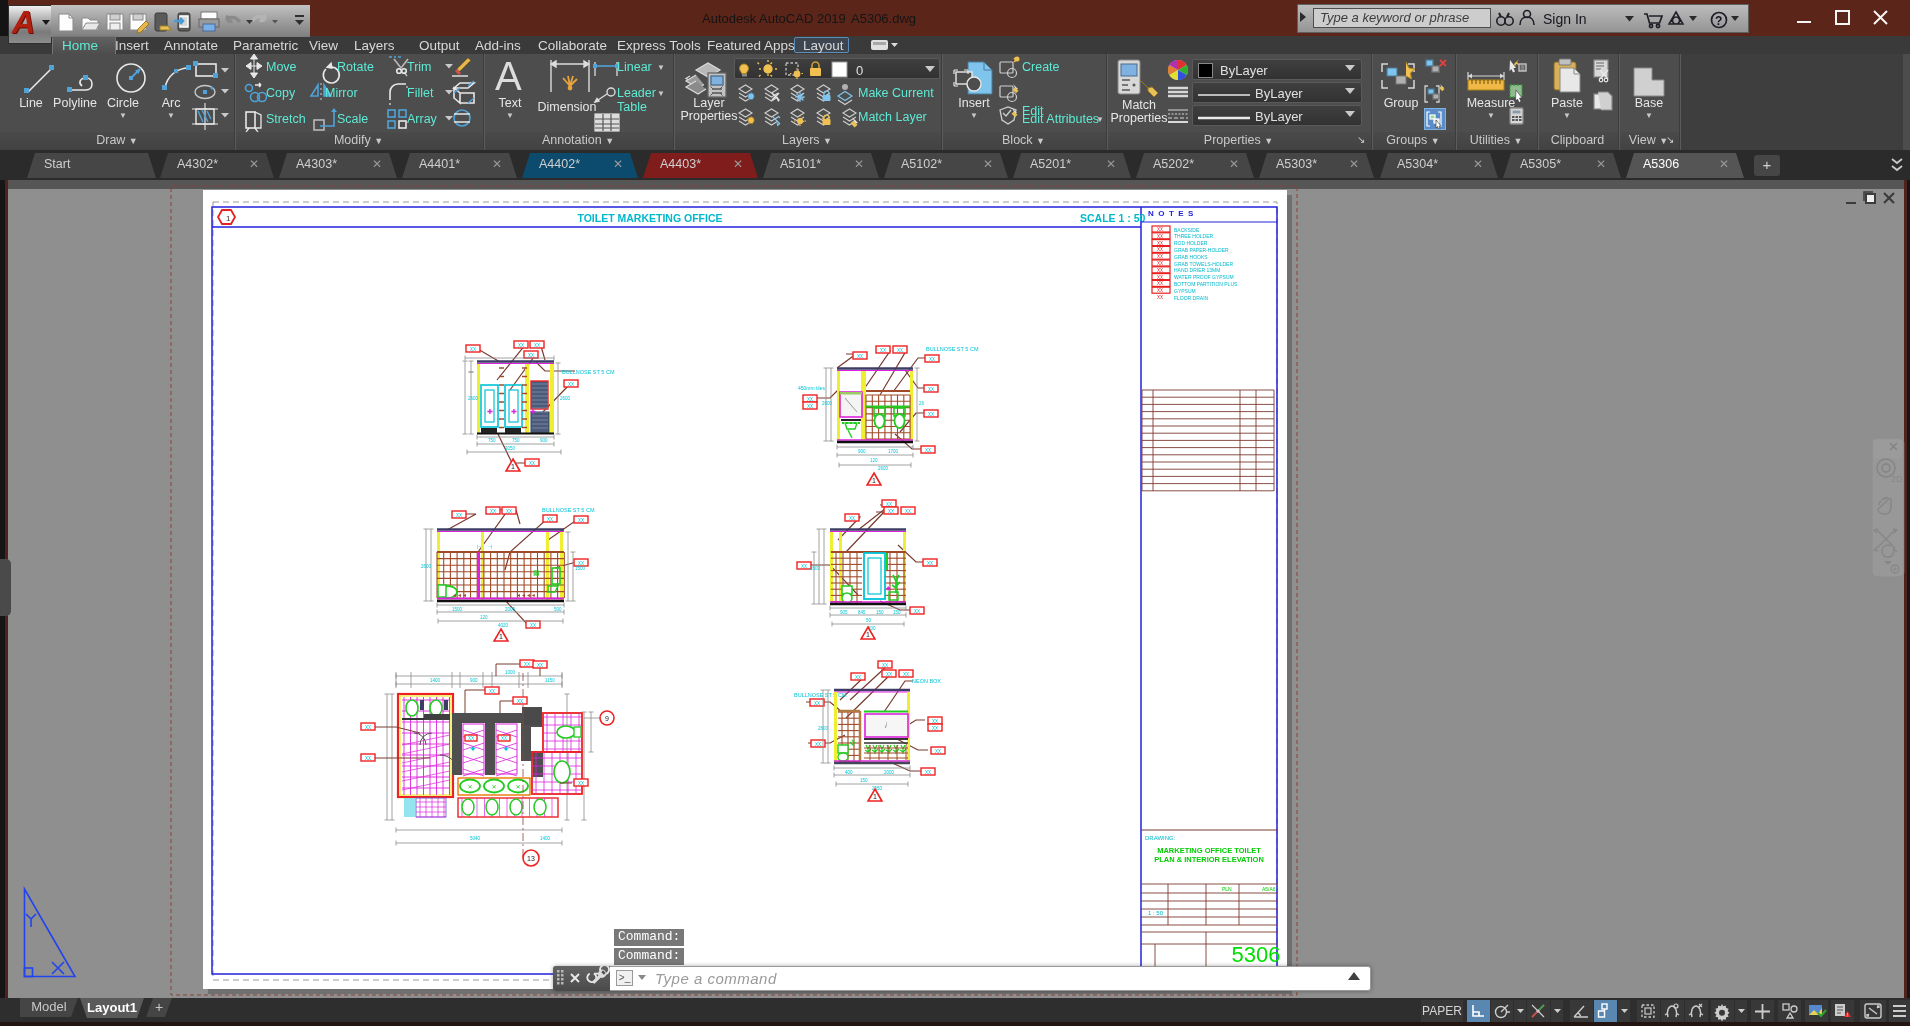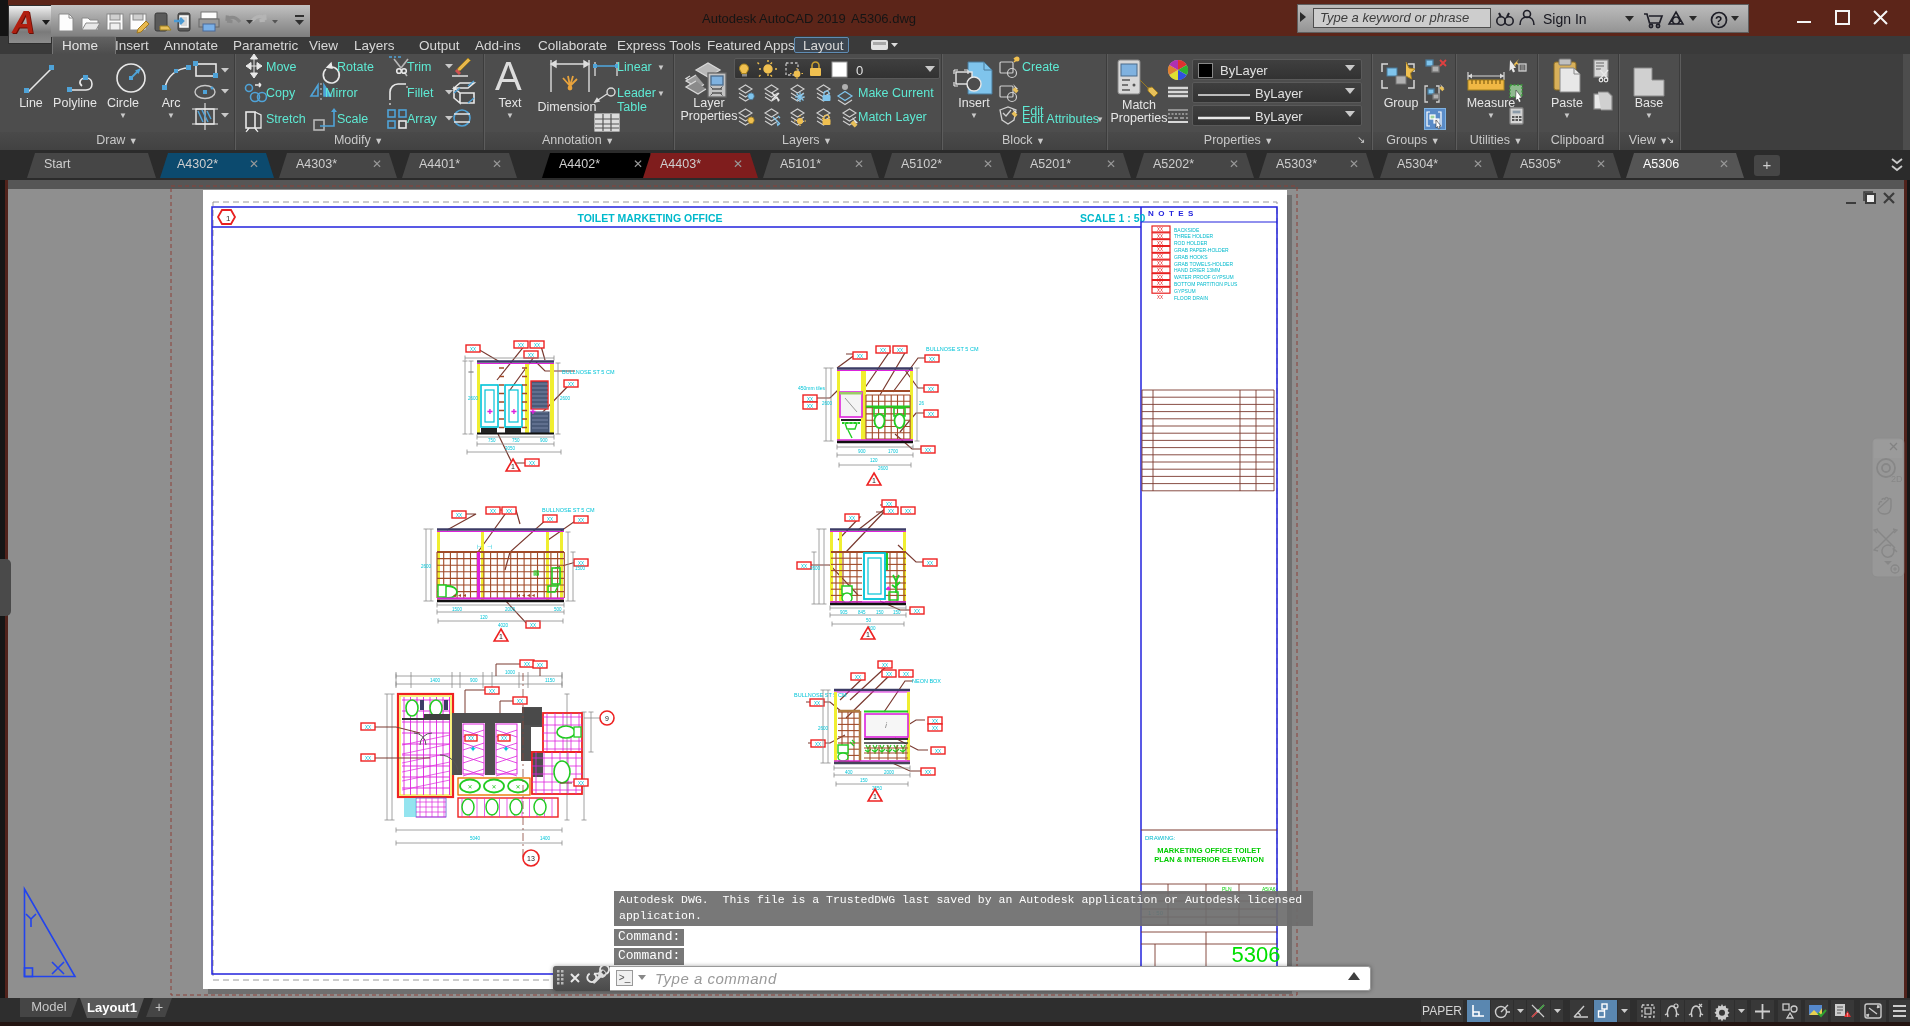--- a/index.html
+++ b/index.html
@@ -92,21 +92,21 @@
 <path d="M1731 16 l4 5 4 -5 z" fill="#2a2a2a"></path>
 </svg>
 <svg style="left:0px;top:0px" width="1910" height="36" viewBox="0 0 1910 36">
 <g stroke="#f5f5f5" stroke-width="2" fill="none">
 <path d="M1797 22 h14"></path>
 <rect x="1836" y="11" width="13" height="13"></rect>
 <path d="M1874 11 l13 13 m0 -13 l-13 13"></path>
 </g>
     </svg>
 <div class="abs" style="left:52px;top:36px;width:64px;height:18px;background:linear-gradient(#626262,#4d4d4d);border:1px solid #757575;border-bottom:none;box-sizing:border-box;border-radius:2px 2px 0 0;"></div>
-<div class="rtab" style="left:62px;color:#e5e5e5;">Home</div>
+<div class="rtab" style="left:62px;color:#5eead4;">Home</div>
 <div class="rtab" style="left:115px;">Insert</div>
 <div class="rtab" style="left:164px;">Annotate</div>
 <div class="rtab" style="left:233px;">Parametric</div>
 <div class="rtab" style="left:309px;">View</div>
 <div class="rtab" style="left:354px;">Layers</div>
 <div class="rtab" style="left:419px;">Output</div>
 <div class="rtab" style="left:475px;">Add-ins</div>
 <div class="rtab" style="left:538px;">Collaborate</div>
 <div class="rtab" style="left:617px;">Express Tools</div>
 <div class="rtab" style="left:707px;">Featured Apps</div>
@@ -570,33 +570,33 @@
 </svg>
 <svg style="left:1626px;top:58px" width="56" height="80" viewBox="0 0 56 80">
 <path d="M8 10 h18 v12 h12 v16 h-30 z" fill="#d0d0d0" stroke="#8a8a8a" stroke-width="1"></path>
 </svg>
 <div class="blabel" style="left:1626px;top:97px;width:46px;">Base</div>
 <div class="abs" style="left:1645px;top:111px;color:#c9c9c9;font-size:8px;">▼</div>
 <div class="abs" style="left:0;top:150px;width:1910px;height:30px;background:#2b2b2b;"></div>
 <div class="ftab" style="left:27px;width:129px;background:#464646;color:#cfcfcf;">
       <b>Start</b>
     </div>
-<div class="ftab" style="left:160px;width:114px;background:#0c4a6e;color:#cfcfcf;">
+<div class="ftab" style="left:160px;width:114px;background:#404040;color:#cfcfcf;">
       <b>A4302*</b>
       <i>✕</i>
     </div>
 <div class="ftab" style="left:279px;width:118px;background:#464646;color:#cfcfcf;">
       <b>A4303*</b>
       <i>✕</i>
     </div>
 <div class="ftab" style="left:402px;width:115px;background:#464646;color:#cfcfcf;">
       <b>A4401*</b>
       <i>✕</i>
     </div>
-<div class="ftab" style="left:542px;width:116px;background:#000000;color:#cfcfcf;">
+<div class="ftab" style="left:522px;width:116px;background:#0c4a6e;color:#cfcfcf;">
       <b>A4402*</b>
       <i>✕</i>
     </div>
 <div class="ftab" style="left:643px;width:115px;background:#7f1d1d;color:#cfcfcf;">
       <b>A4403*</b>
       <i>✕</i>
     </div>
 <div class="ftab" style="left:763px;width:116px;background:#464646;color:#cfcfcf;">
       <b>A5101*</b>
       <i>✕</i>
@@ -1432,21 +1432,20 @@
 <text x="1891" y="482" font-size="9" fill="#808080" stroke="none" font-family="Liberation Sans">2D</text>
 <path d="M1879 505 c0 -3 1.5 -4 3 -3 m0 -2 c0 -2 3 -2 3 0 m0 -1 c0 -2 3 -2 3 0 m0 1 c0 -2 3 -2 3 0 v6 c0 5 -2 8 -6 8 s-7 -2 -7 -5 z" stroke-width="1.5"></path>
 <path d="M1877 530 l18 18 m0 -18 l-18 18 m14 -2 a6 6 0 1 0 2 2 m0 0 l4 4" stroke-width="1.5"></path>
 <path d="M1877 533 l-3 -3 4 -1 m16 4 l3 -3 -4 -1 m-16 18 l-3 3 4 1 m12 -4 l0 0" stroke-width="1.3"></path>
 </g>
 <path d="M1884 561 l4 4 4 -4 z" fill="#808080"></path>
 <circle cx="1895" cy="569" r="4" fill="none" stroke="#808080" stroke-width="1.3"></circle>
 <path d="M1893 569 h4 m-2 -2 v4" stroke="#808080" stroke-width="1"></path>
 </g>
 </svg>
-<div class="cmdchip" style="left:614px;top:891px;width:699px;height:35px;padding:1px 0 0 5px;box-sizing:border-box;z-index:6;font-size:11.5px;letter-spacing:0;">Autodesk DWG.&nbsp;&nbsp;This file is a TrustedDWG last saved by an Autodesk application or Autodesk licensed<br>application.</div>
 <div class="cmdchip" style="left:614px;top:929px;padding:0 4px;height:17px;z-index:6;">Command:</div>
 <div class="cmdchip" style="left:614px;top:948px;padding:0 4px;height:17px;z-index:6;">Command:</div>
 <div class="abs" style="left:553px;top:966px;width:818px;height:25px;background:#fff;border:1px solid #9a9a9a;border-radius:3px;box-sizing:border-box;box-shadow:0 0 4px rgba(0,0,0,.35);z-index:6;"></div>
 <div class="abs" style="left:553px;top:966px;width:57px;height:25px;background:linear-gradient(#636363,#4a4a4a);border-radius:3px 0 0 3px;z-index:7;"></div>
 <svg style="left:553px;top:966px;z-index:8" width="57" height="25" viewBox="0 0 57 25">
 <g fill="#b8b8b8">
 <rect x="4" y="4" width="2.5" height="2.5"></rect>
         <rect x="8" y="4" width="2.5" height="2.5"></rect>
 <rect x="4" y="8" width="2.5" height="2.5"></rect>
         <rect x="8" y="8" width="2.5" height="2.5"></rect>

